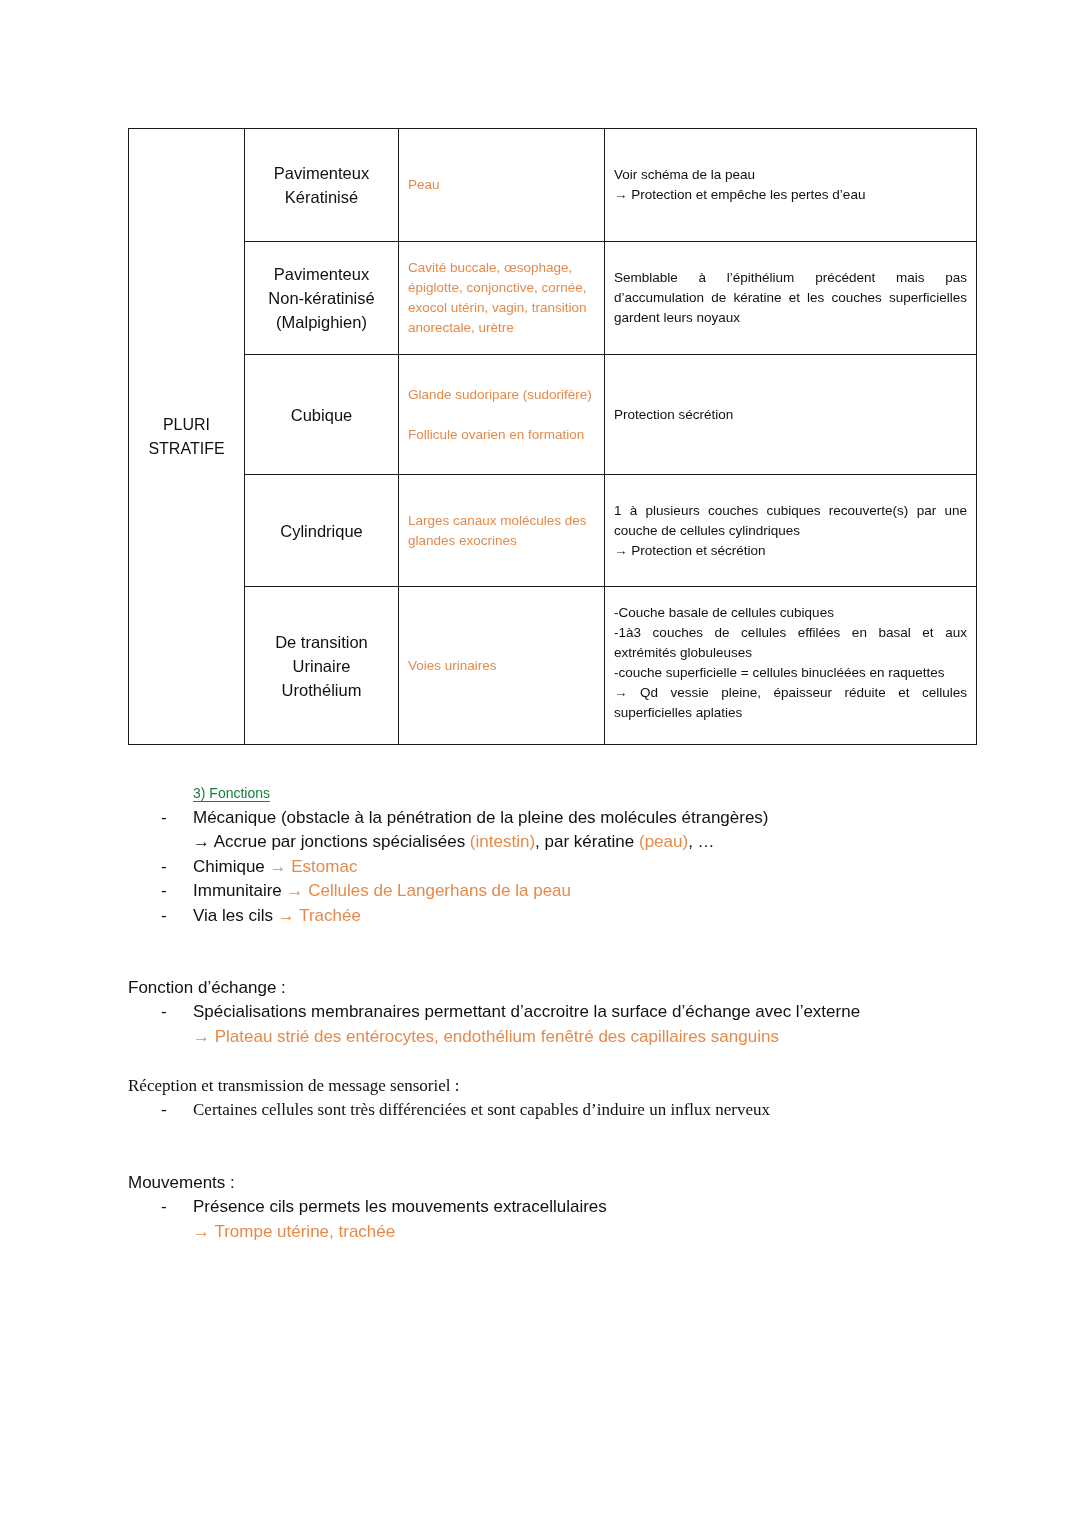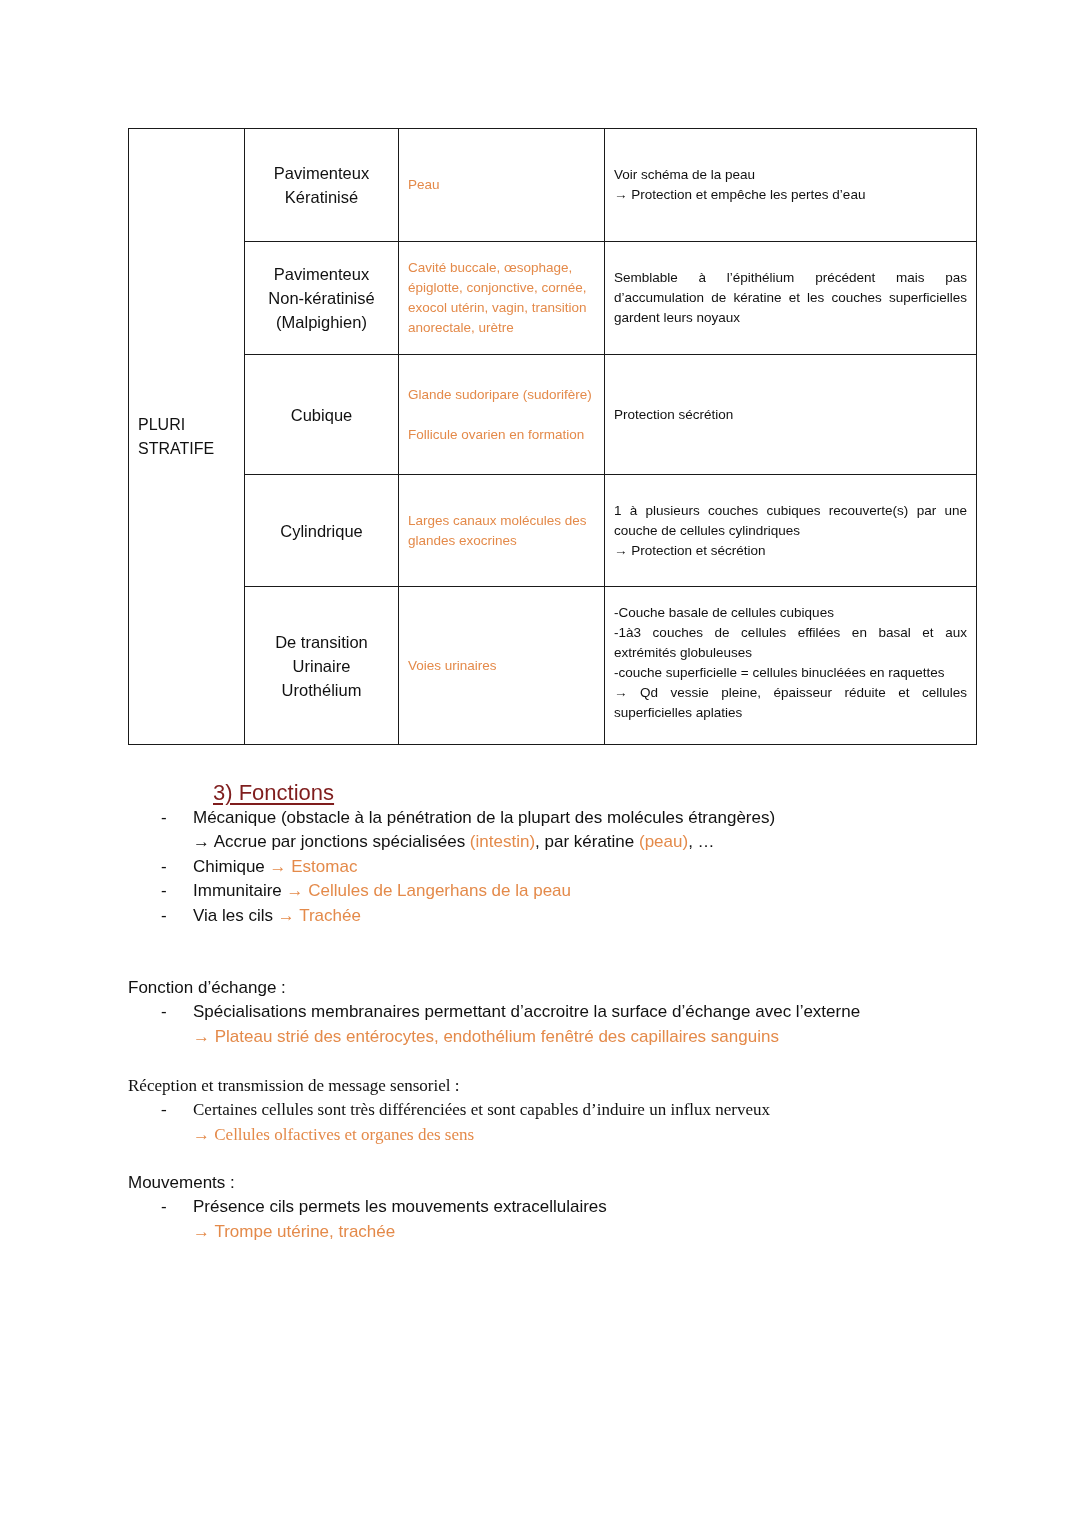--- a/index.html
+++ b/index.html
@@ -27,20 +27,21 @@
     table.epi td {
       border: 1.5px solid #1a1a1a;
       vertical-align: middle;
       padding: 0 9px;
     }
     col.c1 { width: 116px; }
     col.c2 { width: 154px; }
     col.c3 { width: 206px; }
     col.c4 { width: 372px; }
     td.group {
+      text-align: center;
       font-size: 16px;
       line-height: 24px;
     }
     td.type {
       text-align: center;
       font-size: 16.5px;
       line-height: 24px;
     }
     td.loc {
       font-size: 13.5px;
@@ -64,26 +65,25 @@
       position: absolute;
       left: 128px;
       width: 860px;
       font-size: 17px;
       line-height: 24.4px;
     }
     .section-title {
       position: absolute;
       left: 193px;
       top: 781px;
-      font-size: 22px;
+      font-size: 14px;
       line-height: 24px;
-      color: #7f1d1d;
+      color: #15803d;
       text-decoration: underline;
       text-underline-offset: 3px;
-      margin-left: 20px;
     }
     .heading { display: block; }
     .bullet {
       display: block;
       position: relative;
       padding-left: 65px;
     }
     .bullet .dash {
       position: absolute;
       left: 33px;
@@ -178,21 +178,21 @@
       </td>
     </tr>
   </tbody>
 </table>
 
 <div class="section-title">3) Fonctions</div>
 
 <div class="section" style="top: 806px;">
   <span class="bullet">
     <span class="dash">-</span>
-    <span>Mécanique (obstacle à la pénétration de la plupart des molécules étrangères)</span>
+    <span>Mécanique (obstacle à la pénétration de la pleine des molécules étrangères)</span>
   </span>
   <span class="sub"><span>→ Accrue par jonctions spécialisées </span><span class="orange">(intestin)</span><span>, par kératine </span><span class="orange">(peau)</span><span>, …</span></span>
   <span class="bullet">
     <span class="dash">-</span>
     <span>Chimique </span><span class="orange">→ Estomac</span>
   </span>
   <span class="bullet">
     <span class="dash">-</span>
     <span>Immunitaire </span><span class="orange">→ Cellules de Langerhans de la peau</span>
   </span>
@@ -210,21 +210,20 @@
   </span>
   <span class="sub orange">→ Plateau strié des entérocytes, endothélium fenêtré des capillaires sanguins</span>
 </div>
 
 <div class="section" style="top: 1074px; font-family: Liberation Serif, serif;">
   <span class="heading">Réception et transmission de message sensoriel :</span>
   <span class="bullet">
     <span class="dash">-</span>
     <span>Certaines cellules sont très différenciées et sont capables d’induire un influx nerveux</span>
   </span>
-  <span class="sub orange">→ Cellules olfactives et organes des sens</span>
 </div>
 
 <div class="section" style="top: 1171px;">
   <span class="heading">Mouvements :</span>
   <span class="bullet">
     <span class="dash">-</span>
     <span>Présence cils permets les mouvements extracellulaires</span>
   </span>
   <span class="sub orange">→ Trompe utérine, trachée</span>
 </div>

